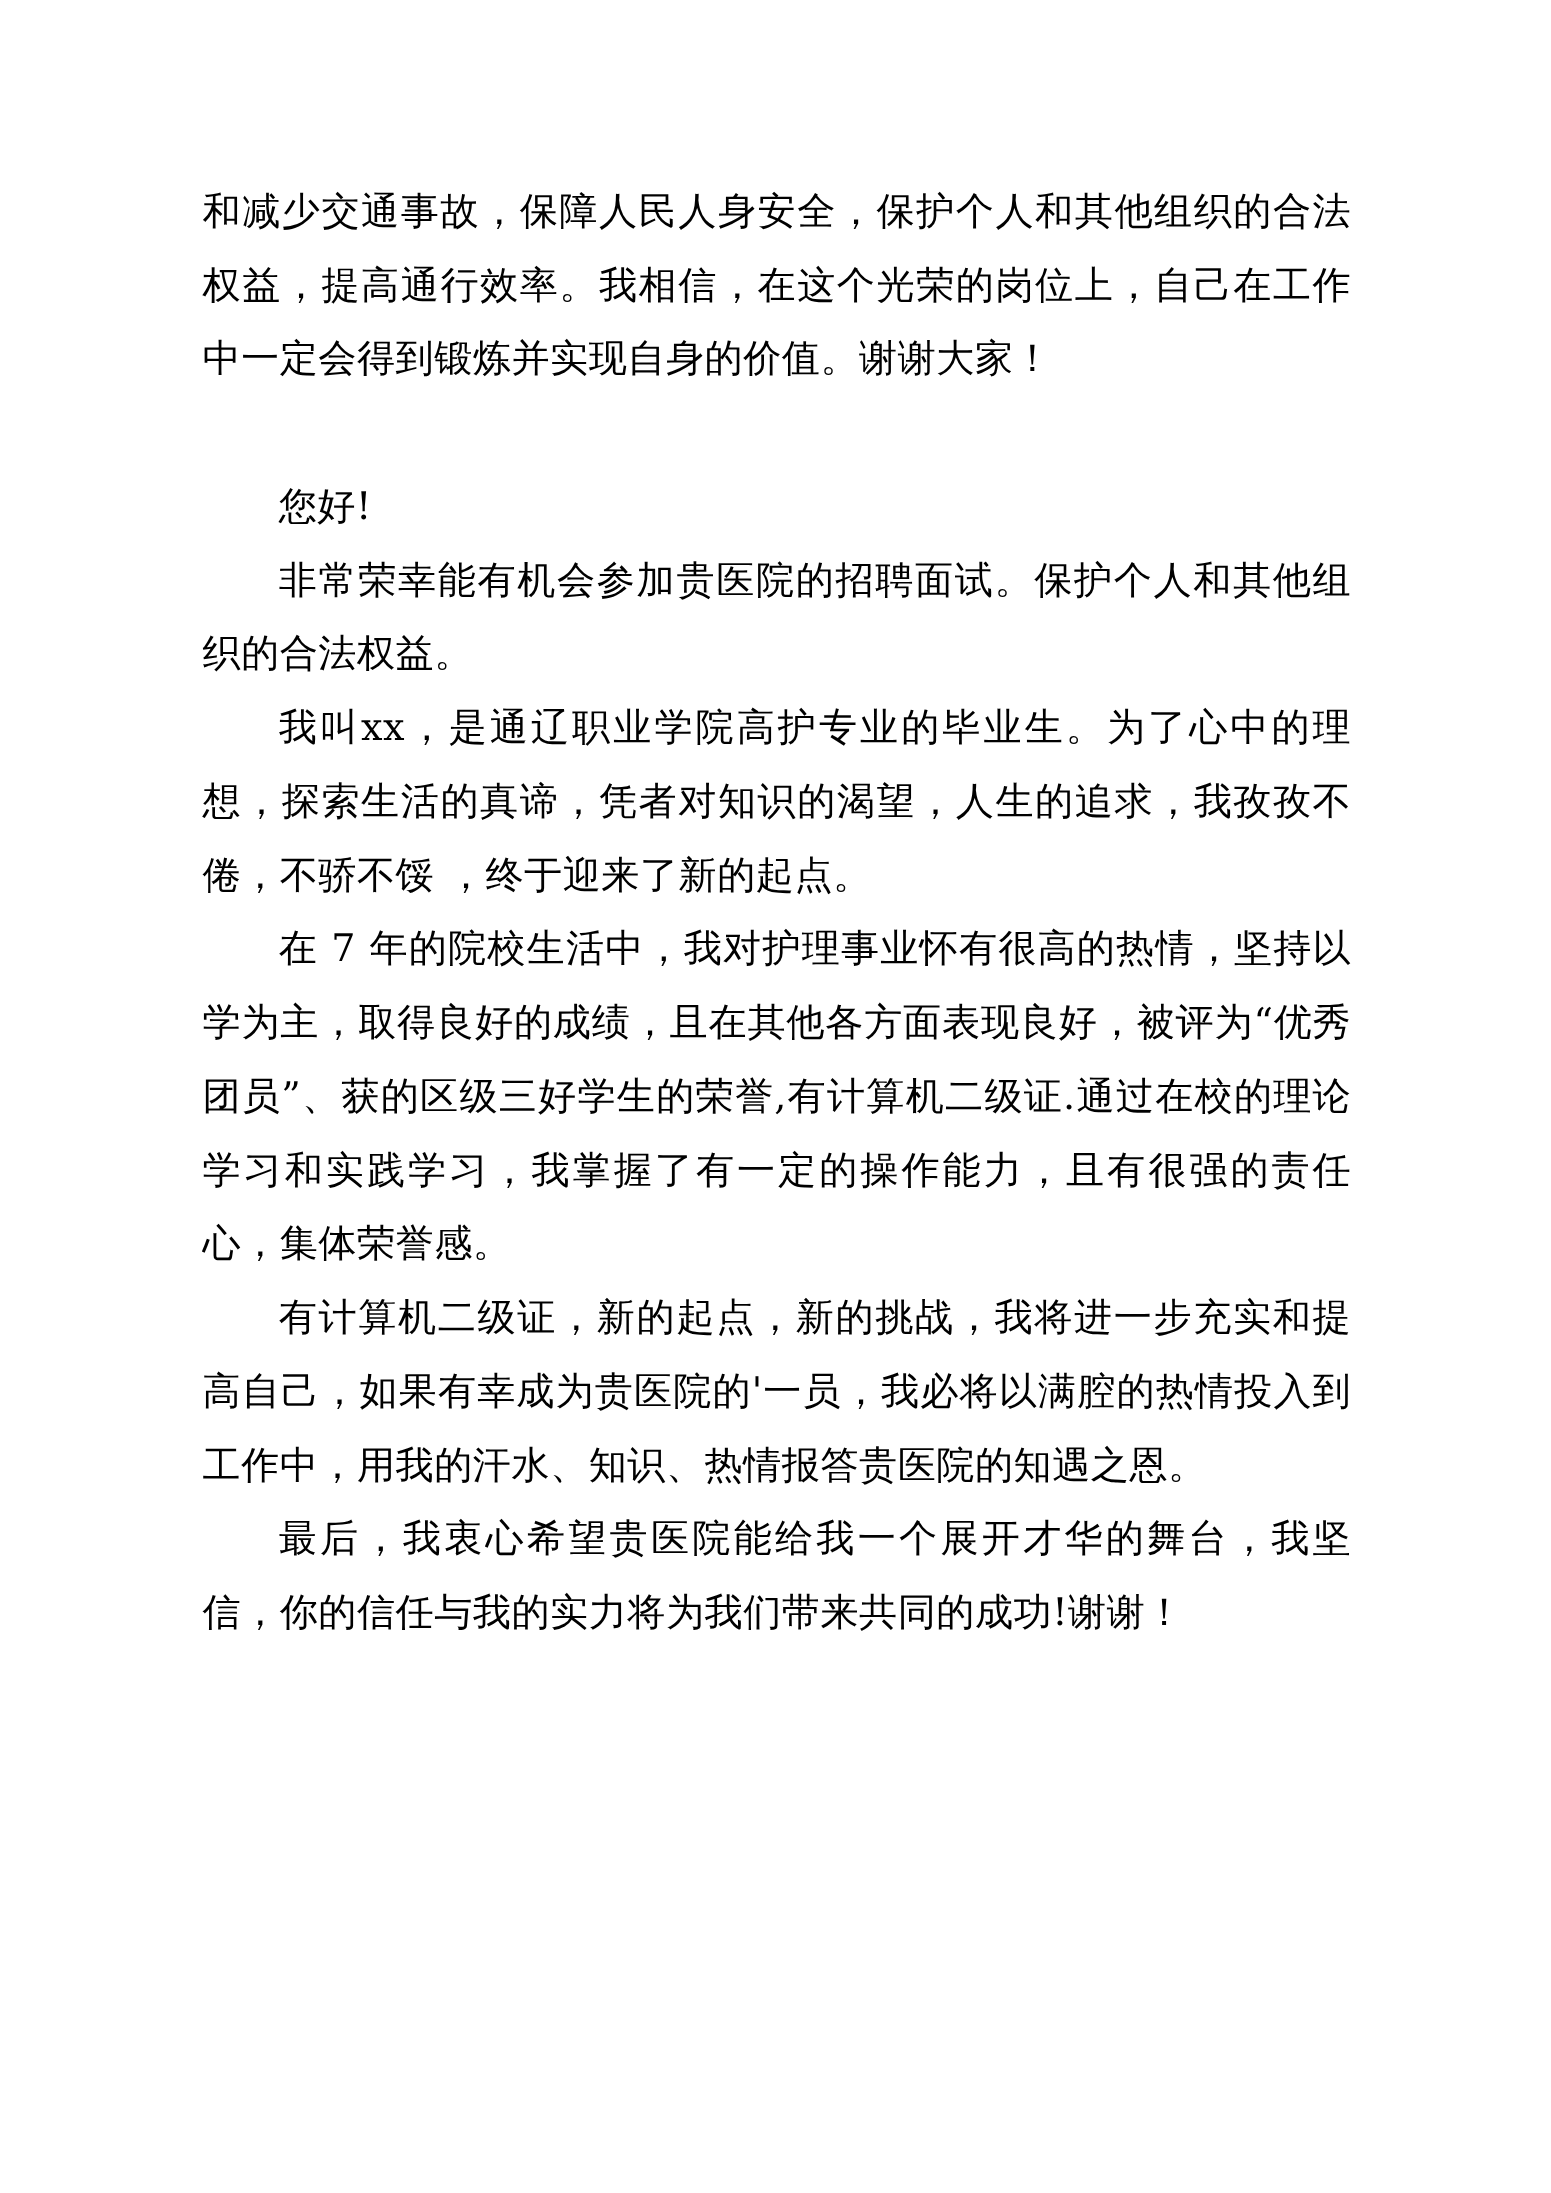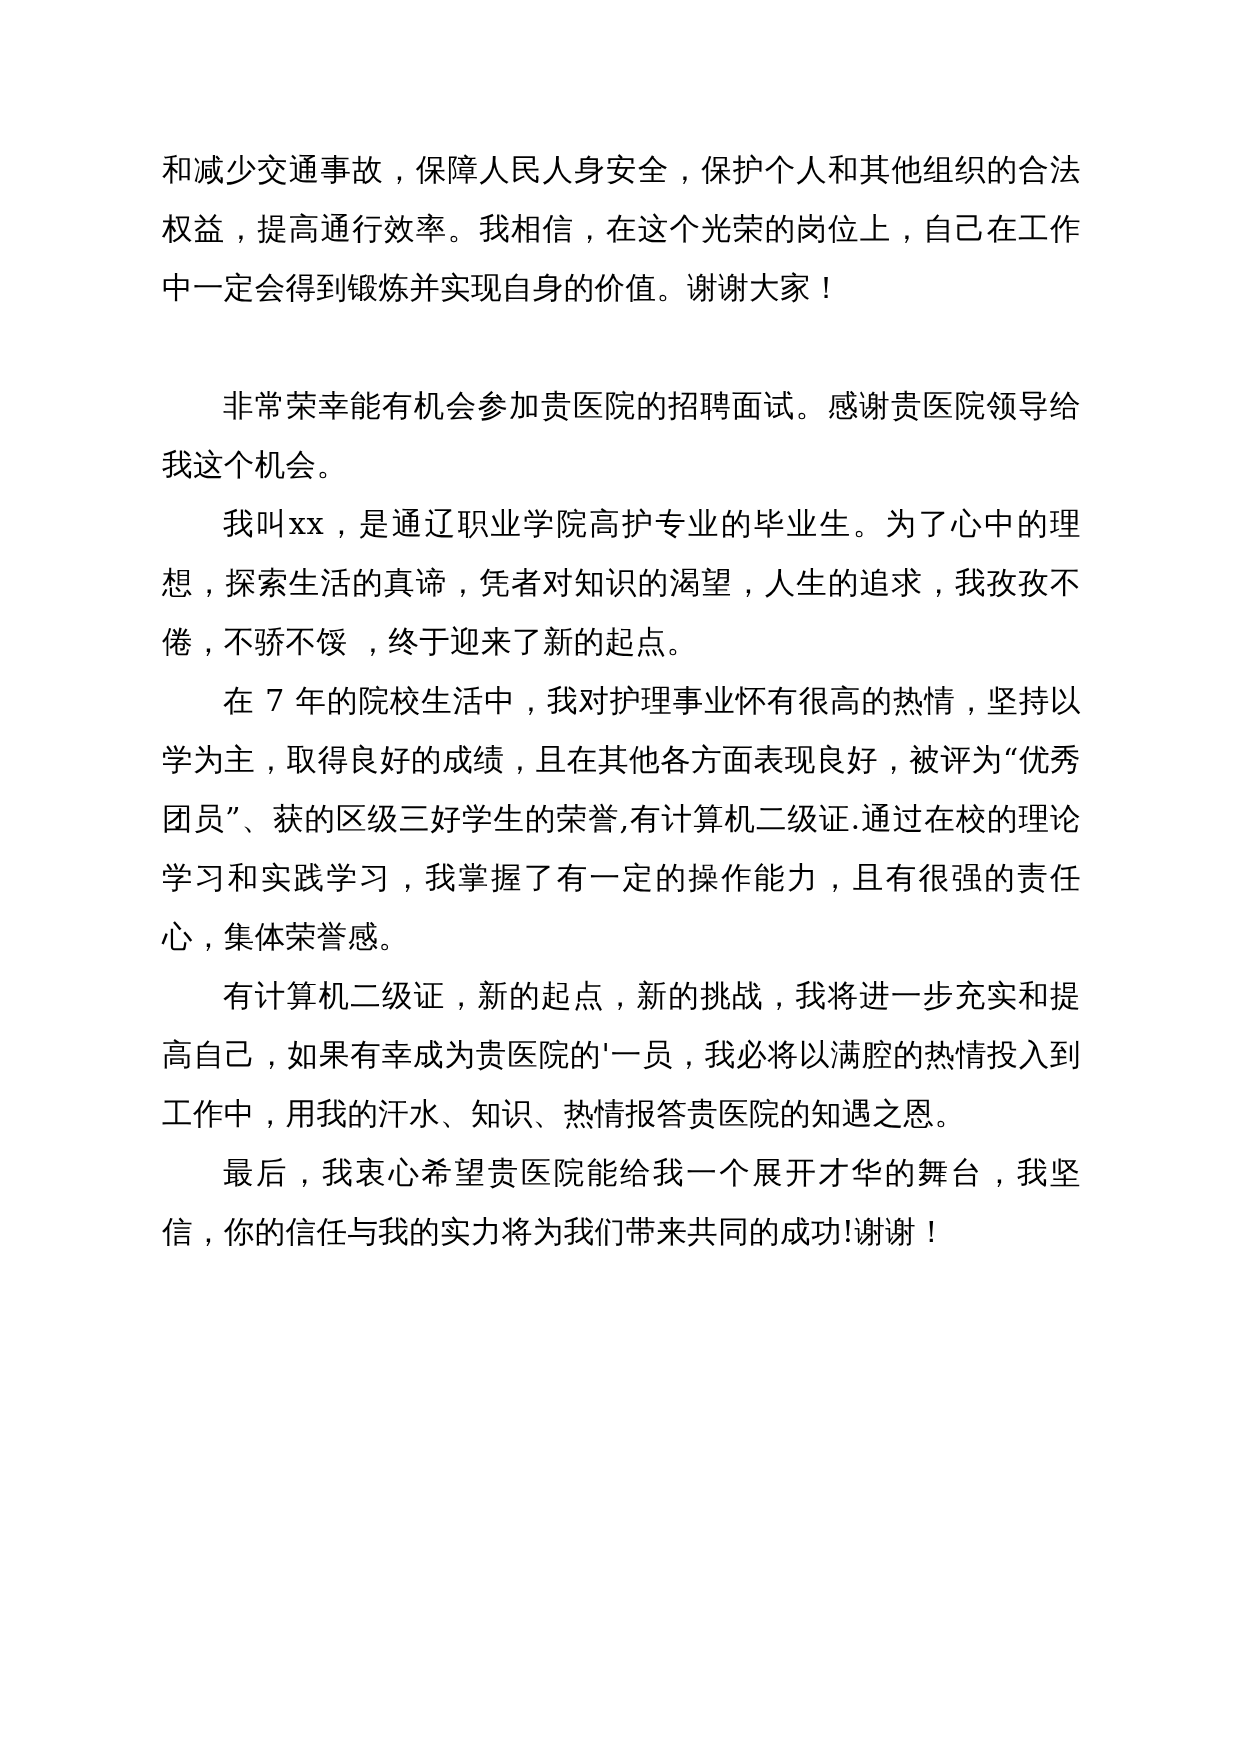--- a/index.html
+++ b/index.html
@@ -48,22 +48,23 @@
 <body>
 
 <div class="page">
   <div class="doc-body">
 
     <p class="para">和减少交通事故，保障人民人身安全，保护个人和其他组织的合法权益，提高通行效率。我相信，在这个光荣的岗位上，自己在工作中一定会得到锻炼并实现自身的价值。谢谢大家！</p>
 
     <div class="spacer"></div>
 
 
+    <p class="para-indent">您好!</p>
 
-    <p class="para-indent">非常荣幸能有机会参加贵医院的招聘面试。感谢贵医院领导给我这个机会。</p>
+    <p class="para-indent">非常荣幸能有机会参加贵医院的招聘面试。保护个人和其他组织的合法权益。</p>
 
     <p class="para-indent">我叫xx，是通辽职业学院高护专业的毕业生。为了心中的理想，探索生活的真谛，凭者对知识的渴望，人生的追求，我孜孜不倦，不骄不馁 ，终于迎来了新的起点。</p>
 
     <p class="para-indent">在 7 年的院校生活中，我对护理事业怀有很高的热情，坚持以学为主，取得良好的成绩，且在其他各方面表现良好，被评为“优秀团员”、获的区级三好学生的荣誉,有计算机二级证.通过在校的理论学习和实践学习，我掌握了有一定的操作能力，且有很强的责任心，集体荣誉感。</p>
 
     <p class="para-indent">有计算机二级证，新的起点，新的挑战，我将进一步充实和提高自己，如果有幸成为贵医院的'一员，我必将以满腔的热情投入到工作中，用我的汗水、知识、热情报答贵医院的知遇之恩。</p>
 
     <p class="para-indent">最后，我衷心希望贵医院能给我一个展开才华的舞台，我坚信，你的信任与我的实力将为我们带来共同的成功!谢谢！</p>
 
   </div>

